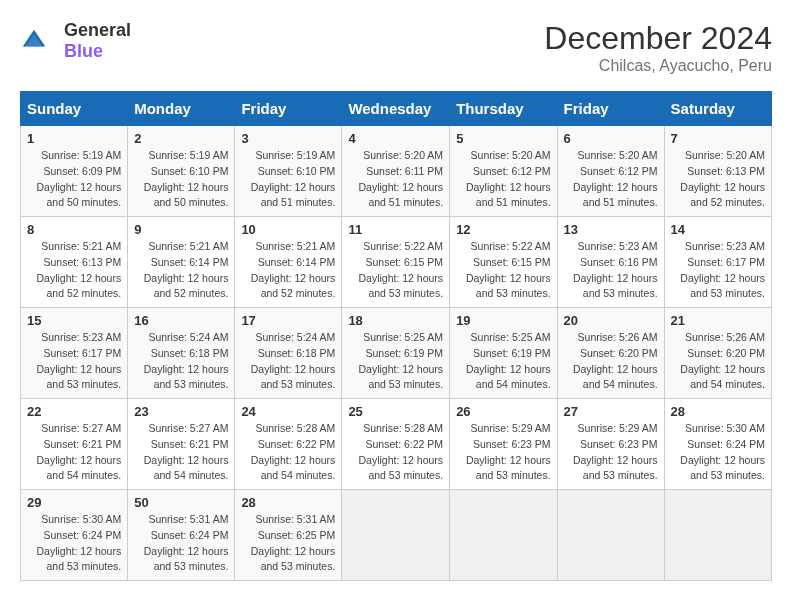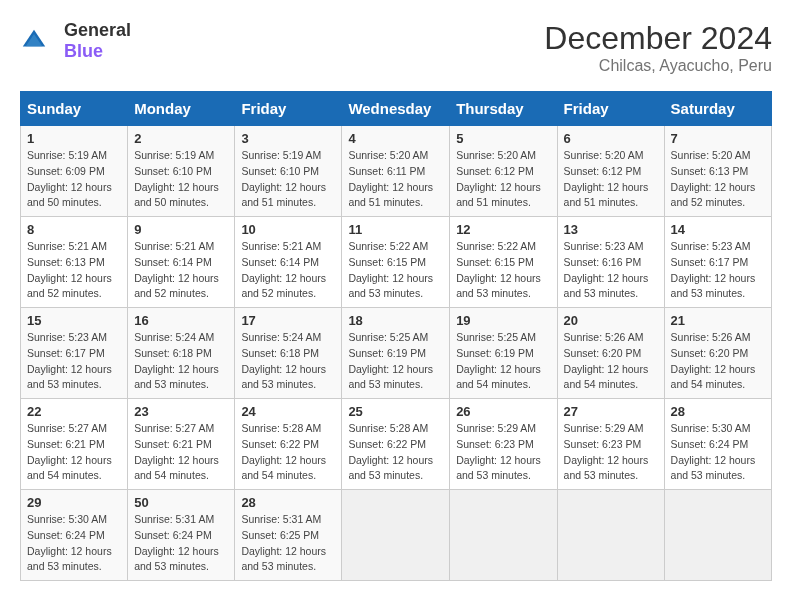--- a/index.html
+++ b/index.html
@@ -79,20 +79,21 @@
       font-size: 13px;
       font-weight: bold;
       color: #333;
       display: block;
       margin-bottom: 2px;
     }
     .day-info {
       font-size: 10.5px;
       color: #444;
       line-height: 1.5;
+      text-align: right;
     }
     .empty-cell {
       background: #f0f0f0 !important;
     }
   </style>
 </head>
 <body>
 
 <div class="header">
   <div class="logo">

